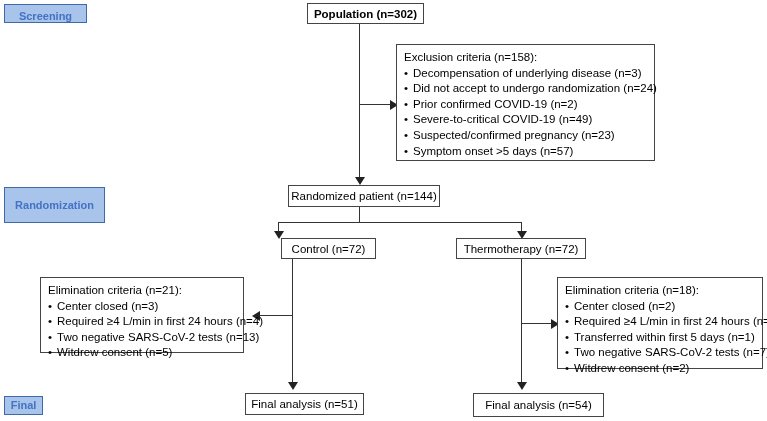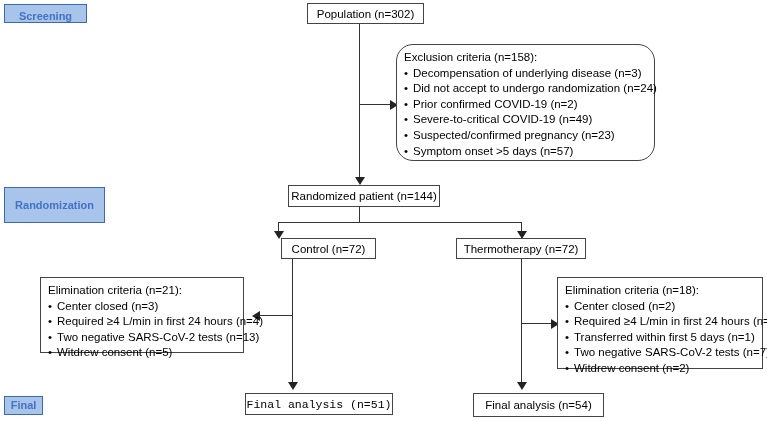--- a/index.html
+++ b/index.html
@@ -126,31 +126,31 @@
   </div>
 
   <div class="stage-badge" style="left:4px; top:187px; width:101px; height:36px;">
     <span>Randomization</span>
   </div>
 
   <div class="stage-badge" style="left:4px; top:396px; width:39px; height:19px;">
     <span>Final</span>
   </div>
 
-  <div class="node" style="left:307px; top:3px; width:117px; height:21px;">
+  <div class="node" style="left:307px; top:3px; width:117px; height:21px;font-weight:bold;">
     <span class="node-label">Population (n=302)</span>
   </div>
 
   <div class="vline" style="left:359px; top:24px; height:157px;"></div>
   <div class="arrow-down" style="left:355px; top:177px;"></div>
 
   <div class="hline" style="left:359px; top:104px; width:34px;"></div>
   <div class="arrow-right" style="left:390px; top:100px;"></div>
 
-  <div class="criteria-box" style="left:396px; top:44px; width:259px; height:117px;border-radius:17px;">
+  <div class="criteria-box" style="left:396px; top:44px; width:259px; height:117px;">
     <div class="criteria-title">Exclusion criteria (n=158):</div>
     <ul class="criteria-list">
       <li>Decompensation of underlying disease (n=3)</li>
       <li>Did not accept to undergo randomization (n=24)</li>
       <li>Prior confirmed COVID-19 (n=2)</li>
       <li>Severe-to-critical COVID-19 (n=49)</li>
       <li>Suspected/confirmed pregnancy (n=23)</li>
       <li>Symptom onset &gt;5 days (n=57)</li>
     </ul>
   </div>
@@ -200,21 +200,21 @@
     <div class="criteria-title">Elimination criteria (n=18):</div>
     <ul class="criteria-list">
       <li>Center closed (n=2)</li>
       <li>Required  ≥4 L/min in first 24 hours (n=6)</li>
       <li>Transferred within first 5 days (n=1)</li>
       <li>Two negative SARS-CoV-2 tests (n=7)</li>
       <li>Witdrew consent (n=2)</li>
     </ul>
   </div>
 
-  <div class="node" style="left:245px; top:393px; width:148px; height:22px;font-family:Liberation Mono, monospace;">
+  <div class="node" style="left:245px; top:393px; width:119px; height:22px;">
     <span class="node-label">Final analysis (n=51)</span>
   </div>
 
   <div class="node" style="left:473px; top:393px; width:131px; height:24px;">
     <span class="node-label">Final analysis (n=54)</span>
   </div>
 
 </div>
 
 </body></html>

